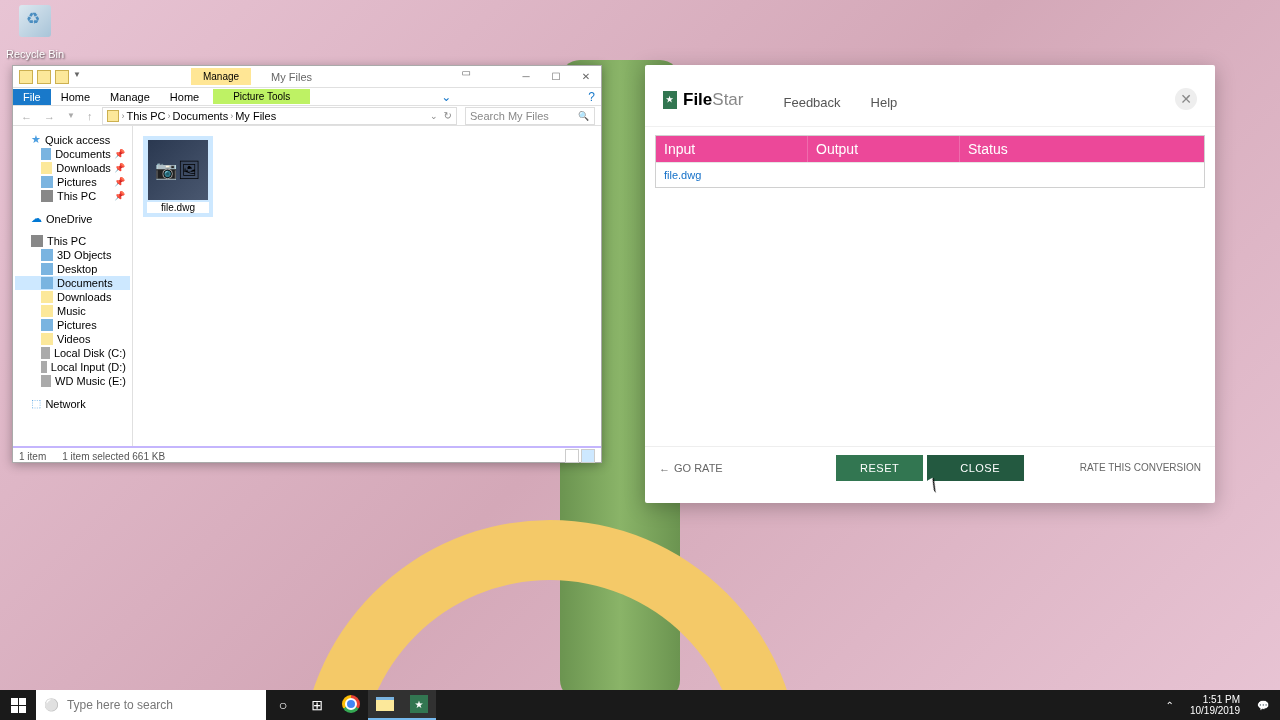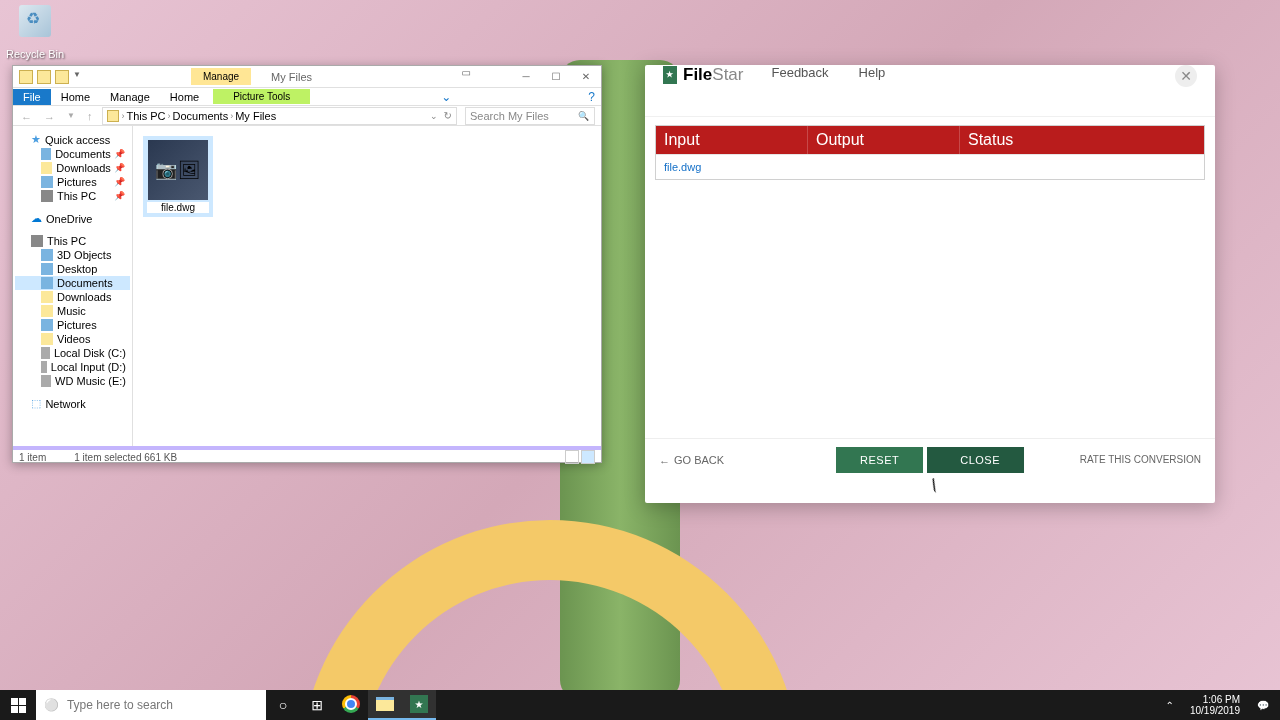--- a/index.html
+++ b/index.html
@@ -54,40 +54,40 @@
 .ti-cloud { color: #0078d4; }
 .ti-net { color: #4a9de0; }
 .pin-icon { margin-left: auto; color: #888; font-size: 9px; }
 
 .content { flex: 1; padding: 10px; position: relative; }
 .file-item { width: 70px; text-align: center; cursor: pointer; padding: 4px; background: #cde8ff; }
 .file-thumb { width: 60px; height: 60px; background: linear-gradient(135deg, #2a3850, #4a5870); margin: 0 auto; display: flex; align-items: center; justify-content: center; position: relative; }
 .file-thumb::after { content: "📷🖼"; font-size: 18px; position: absolute; }
 .file-label { font-size: 10px; margin-top: 2px; background: #fff; }
 
-.statusbar { height: 18px; border-top: 4px solid #c4b5fd; display: flex; align-items: center; padding: 0 6px; font-size: 10px; color: #555; gap: 28px; }
+.statusbar { height: 18px; border-top: 2px solid #c4b5fd; display: flex; align-items: center; padding: 0 6px; font-size: 10px; color: #555; gap: 16px; }
 .sb-views { margin-left: auto; display: flex; gap: 2px; }
 .sb-view-btn { width: 14px; height: 14px; border: 1px solid #ccc; }
 .sb-view-btn.active { background: #cde8ff; }
 
 
 .filestar { position: absolute; top: 65px; left: 645px; width: 570px; height: 438px; background: #fff; box-shadow: 0 4px 20px rgba(0,0,0,0.25); z-index: 10; border-radius: 2px; }
-.fs-header { height: 52px; display: flex; align-items: flex-start; padding: 0 18px; border-bottom: 1px solid #f0f0f0; }
+.fs-header { height: 62px; display: flex; align-items: flex-end; padding: 16px 18px; border-bottom: 1px solid #f0f0f0; }
 .fs-logo { display: flex; align-items: center; gap: 6px; font-size: 17px; font-weight: 600; }
 .fs-logo-icon { width: 14px; height: 18px; background: #327651; position: relative; }
 .fs-logo-icon::after { content:"★"; color: #fff; font-size: 8px; position: absolute; top: 4px; left: 3px; }
 .fs-logo-light { color: #888; font-weight: 400; }
-.fs-menu { margin-left: 28px; display: flex; gap: 30px; font-size: 13px; color: #555; }
+.fs-menu { margin-left: 40px; display: flex; gap: 30px; font-size: 13px; color: #555; }
 .fs-menu-item { cursor: pointer; }
 .fs-close { margin-left: auto; width: 22px; height: 22px; border-radius: 50%; background: #eee; display: flex; align-items: center; justify-content: center; font-size: 14px; color: #888; cursor: pointer; }
 
 .fs-body { padding: 8px 10px; }
 .fs-title { font-size: 12px; font-weight: 600; margin: 4px 0 6px 2px; }
 .fs-table { border: 1px solid #d0d0d0; }
-.fs-thead { display: flex; background: #b91c1c; color: #fff; font-size: 16px; }
+.fs-thead { display: flex; background: #ec4899; color: #fff; font-size: 14px; }
 .fs-th { padding: 5px 8px; border-right: 1px solid rgba(255,255,255,0.2); }
 .fs-th.input { width: 152px; }
 .fs-th.output { width: 152px; }
 .fs-th.status { flex: 1; border-right: none; }
 .fs-row { display: flex; font-size: 11px; border-top: 1px solid #e5e5e5; }
 .fs-td { padding: 6px 8px; }
 .fs-td.input { width: 152px; color: #1470c8; }
 .fs-td.output { width: 152px; }
 .fs-td.status { flex: 1; display: flex; align-items: center; gap: 8px; }
 .progress { width: 100px; height: 10px; background: #327651; border-radius: 2px; }
@@ -303,21 +303,21 @@
       <div class="fs-row">
         <div class="fs-td input">file.dwg</div>
         <div class="fs-td output"></div>
       </div>
     </div>
     <div class="fs-content-area"></div>
   </div>
   <div class="fs-footer">
     <div class="fs-goback">
       <span>←</span>
-      <span>GO BACK</span>
+      <span>GO RATE</span>
     </div>
     <div class="fs-center-btns">
       <div class="fs-btn reset">RESET</div>
       <div class="fs-btn close">CLOSE</div>
     </div>
     <div class="fs-rate">RATE THIS CONVERSION</div>
   </div>
 </div>
 
 <div class="cursor"></div>
@@ -342,18 +342,18 @@
     </div>
   <div class="tb-app active">
       <div class="app-explorer"></div>
     </div>
   <div class="tb-app active">
       <div class="app-filestar">★</div>
     </div>
   <div class="systray">
     <span class="tray-up">⌃</span>
     <div class="tray-time">
-      <div>1:06 PM</div>
+      <div>1:51 PM</div>
       <div>10/19/2019</div>
     </div>
     <div class="notif">💬</div>
   </div>
 </div>
 
 </body></html>

